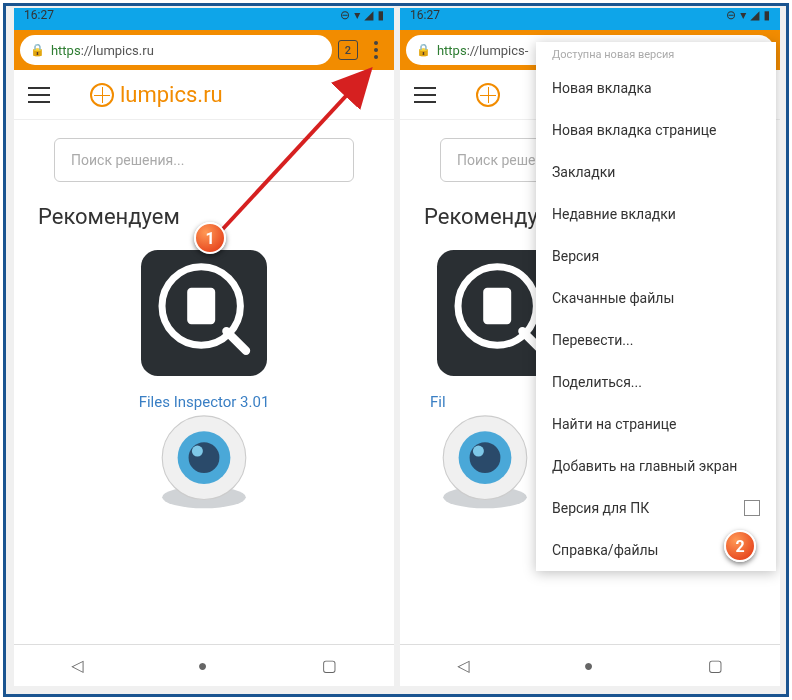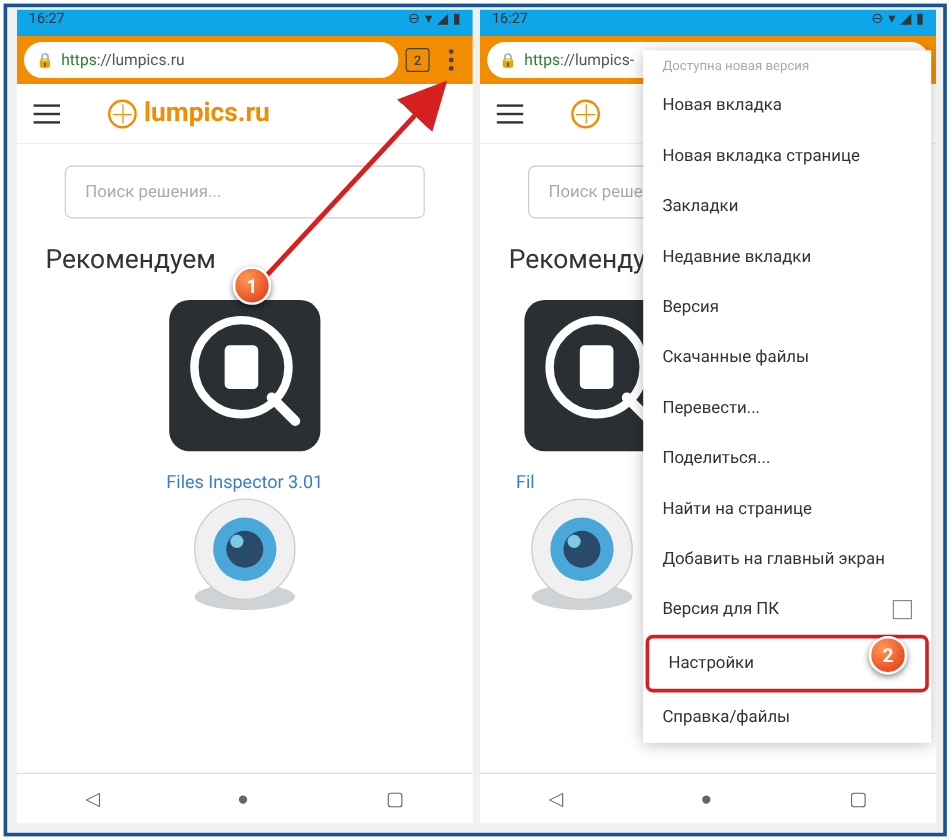--- a/index.html
+++ b/index.html
@@ -14,21 +14,21 @@
 .url-box{flex:1;background:#fff;border-radius:18px;height:30px;display:flex;align-items:center;padding:0 10px;font-size:13px;gap:6px}
 .lock-icon{color:#2e7d32;font-size:12px}
 .url-https{color:#2e7d32}
 .url-rest{color:#555}
 .tab-count{width:20px;height:20px;border:1.5px solid #444;border-radius:3px;display:flex;align-items:center;justify-content:center;font-size:11px;color:#444;font-weight:500}
 .kebab{width:24px;display:flex;flex-direction:column;align-items:center;gap:3px;cursor:pointer}
 .kebab span{width:4px;height:4px;background:#444;border-radius:50%}
 .site-header{height:50px;display:flex;align-items:center;padding:0 14px;gap:40px;border-bottom:1px solid #eee}
 .hamburger{display:flex;flex-direction:column;gap:5px;cursor:pointer}
 .hamburger span{width:22px;height:2px;background:#333}
-.logo{display:flex;align-items:center;gap:6px;color:#f28c00;font-size:22px;font-weight:700}
+.logo{display:flex;align-items:center;gap:6px;color:#f28c00;font-size:22px;font-weight:400}
 .logo-icon{width:24px;height:24px;border:2px solid #f28c00;border-radius:50%;position:relative}
 .logo-icon::before{content:"";position:absolute;left:50%;top:2px;bottom:2px;width:1px;background:#f28c00}
 .logo-icon::after{content:"";position:absolute;top:50%;left:2px;right:2px;height:1px;background:#f28c00}
 .search-box{margin:18px 40px;height:44px;border:1px solid #ccc;border-radius:6px;display:flex;align-items:center;padding:0 16px;color:#aaa;font-size:14px}
 .recommend-title{padding:4px 24px 10px;font-size:22px;color:#333}
 .app-icon{width:140px;height:140px;margin:4px auto 10px;display:block}
 .app-title{text-align:center;color:#3a7fc4;font-size:15px;}
 .webcam{width:110px;height:100px;margin:0 auto;display:block}
 .nav-bar{position:absolute;bottom:0;left:0;right:0;height:42px;background:#fff;border-top:1px solid #ddd;display:flex;justify-content:space-around;align-items:center}
 .nav-btn{color:#666;font-size:16px}
@@ -160,21 +160,20 @@
     <div class="menu-item">Версия</div>
     <div class="menu-item">Скачанные файлы</div>
     <div class="menu-item">Перевести...</div>
     <div class="menu-item">Поделиться...</div>
     <div class="menu-item">Найти на странице</div>
     <div class="menu-item">Добавить на главный экран</div>
     <div class="menu-item">
         <span>Версия для ПК</span>
         <span class="checkbox"></span>
       </div>
-    <div class="menu-item highlighted">Настройки</div>
     <div class="menu-item">Справка/файлы</div>
   </div>
 </div>
 
 <svg class="arrow-svg" width="190" height="180">
   <defs>
       <marker id="ah" markerWidth="12" markerHeight="12" refX="9" refY="5" orient="auto">
         <path d="M0,0 L10,5 L0,10 z" fill="#d62020"></path>
       </marker>
     </defs>

